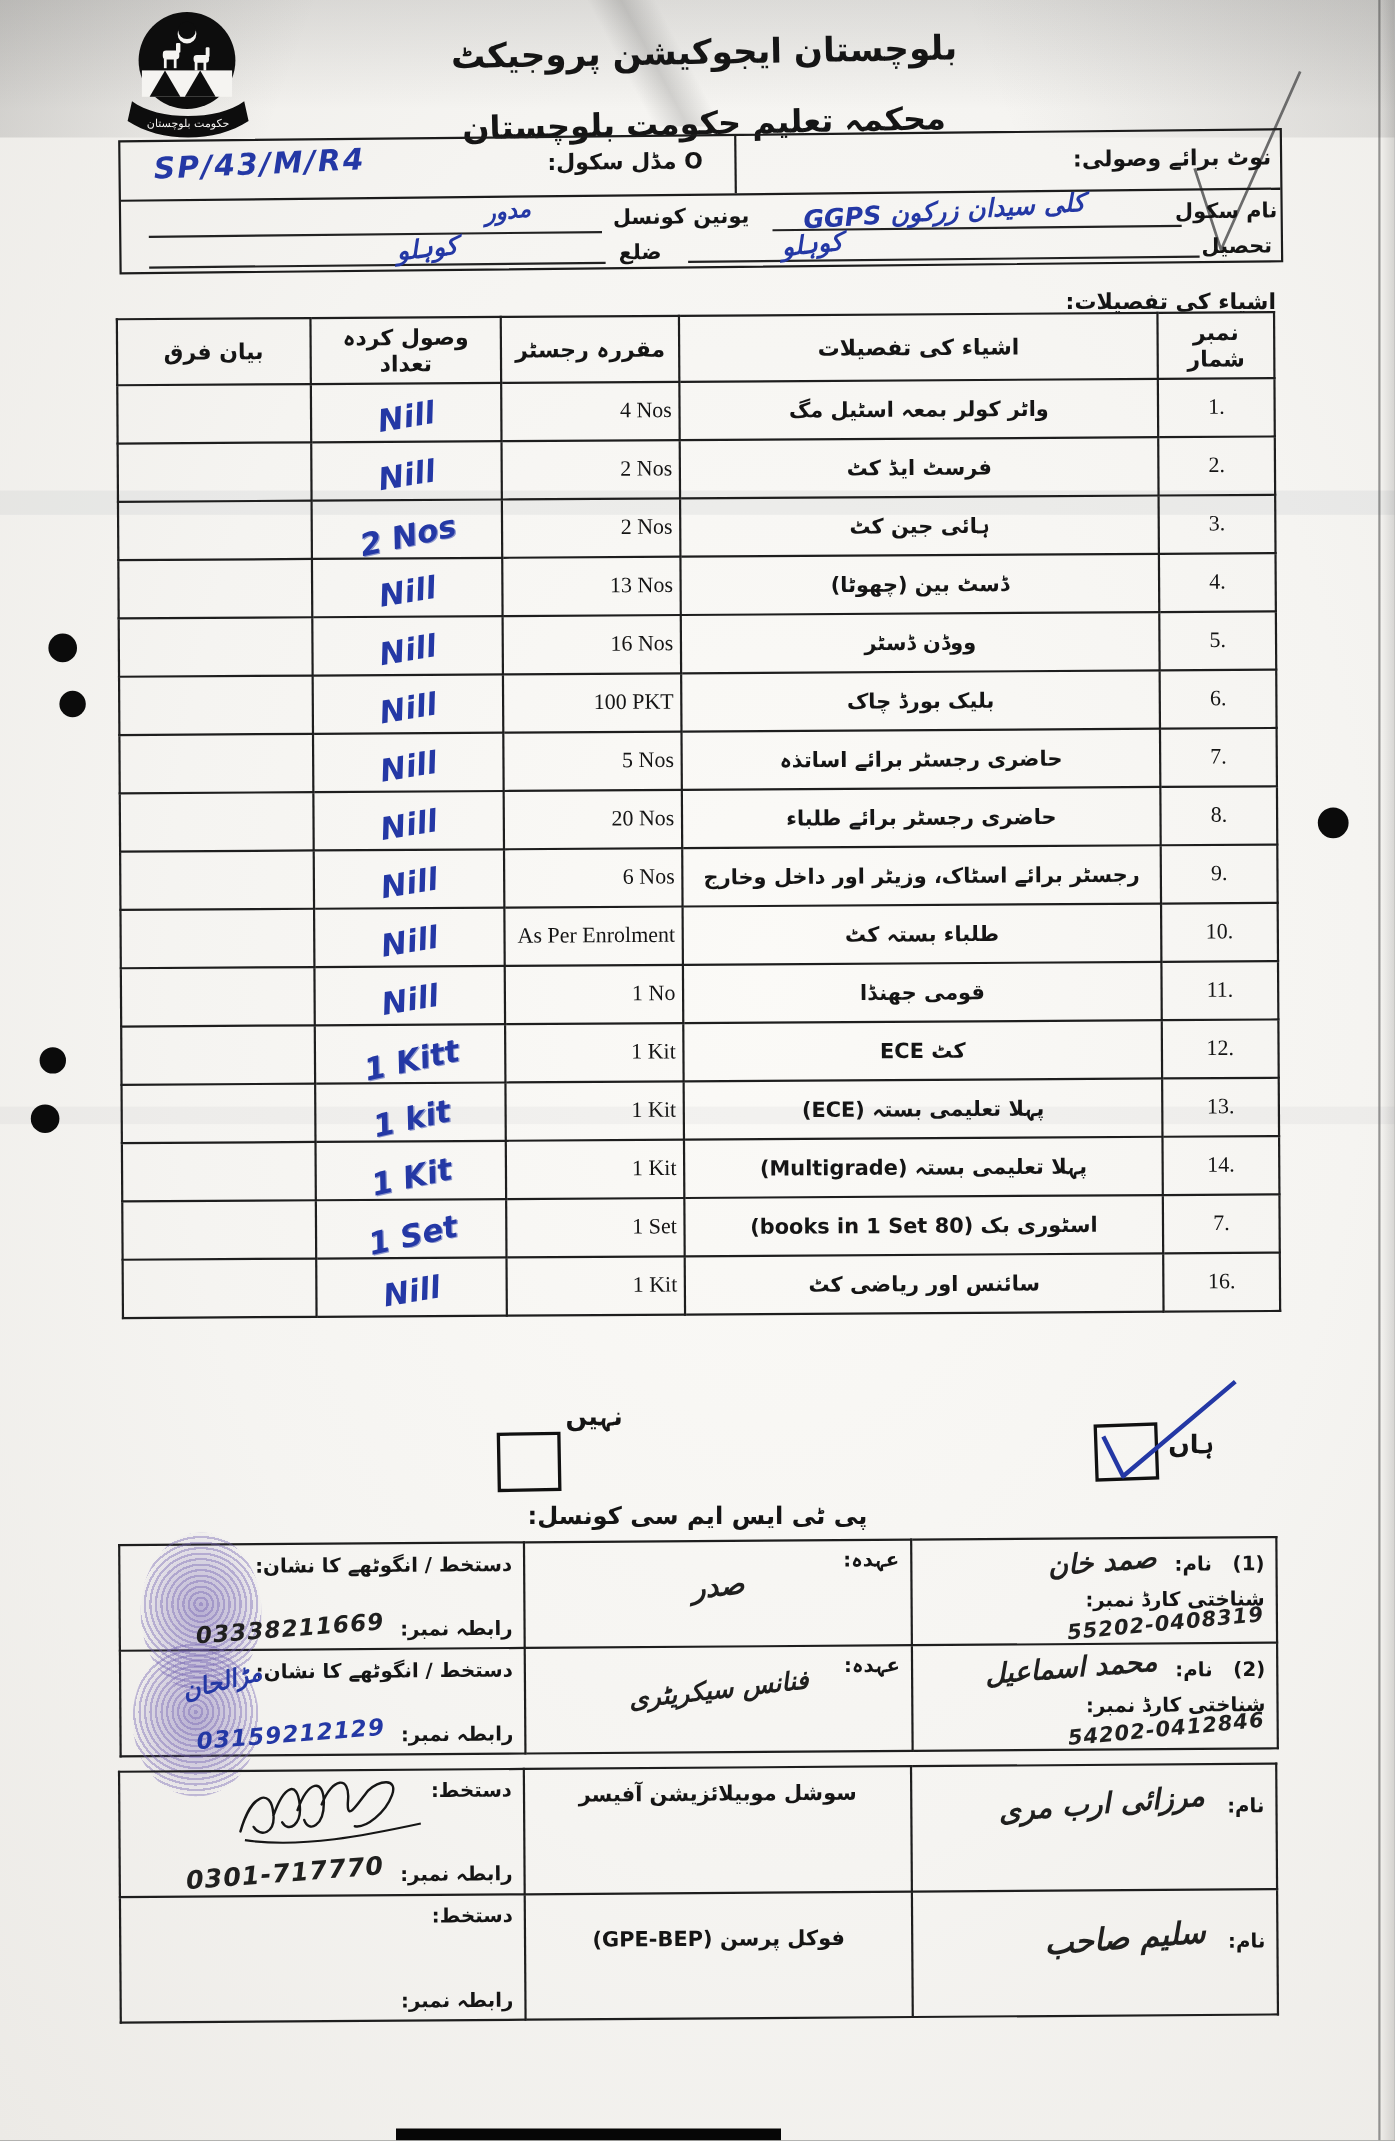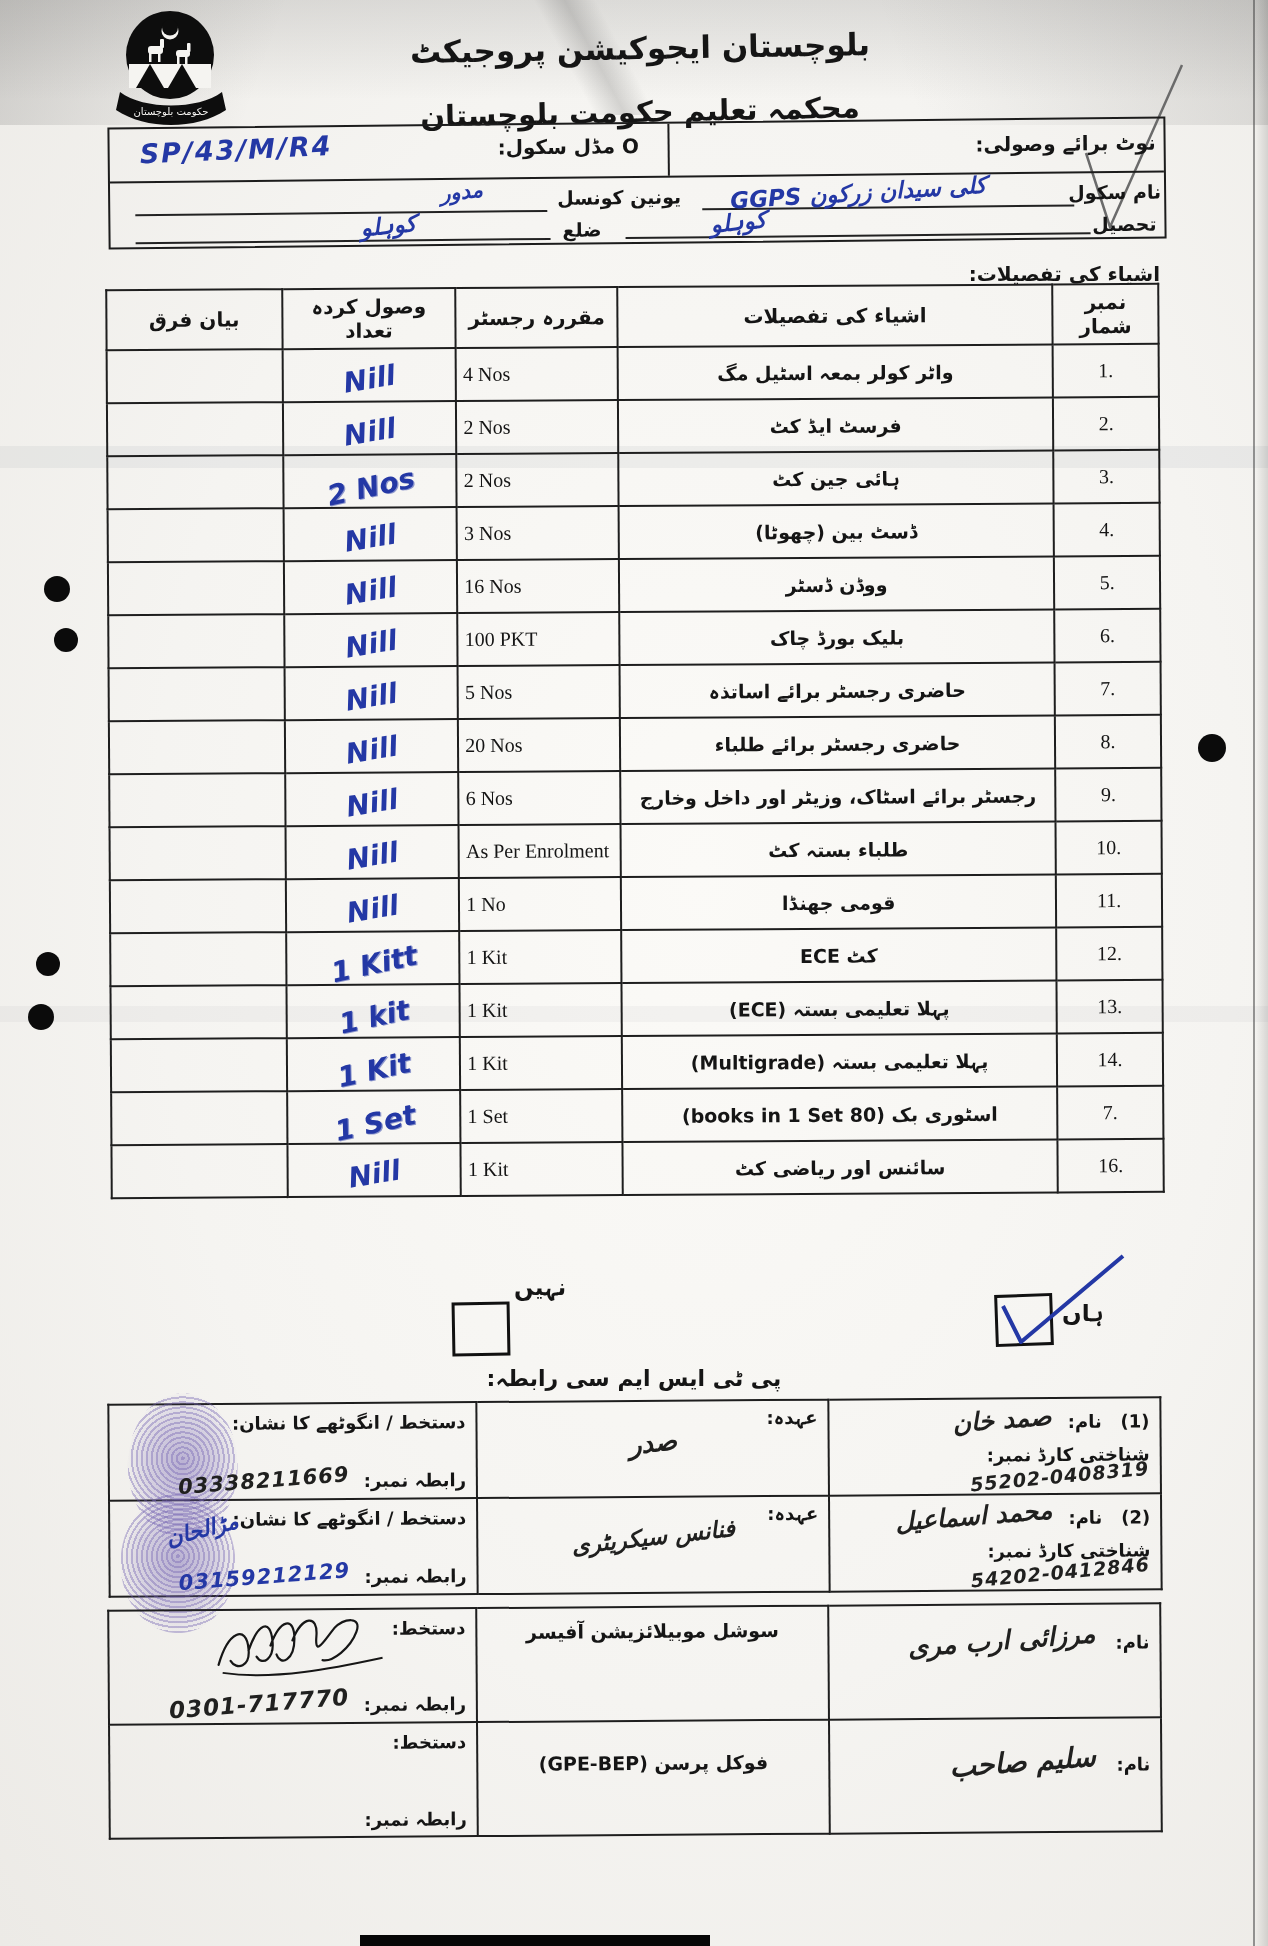--- a/index.html
+++ b/index.html
@@ -49,21 +49,21 @@
   
   .items-heading{position:absolute;right:108px;top:262px;font-size:20px;font-weight:bold;}
   
   .items-table{position:absolute;left:108px;top:286px;width:1054px;border-collapse:collapse;
     transform:rotate(-0.35deg);}
   .items-table th,.items-table td{border:2px solid #1e1e1e;padding:0 6px;}
   .items-table th{height:58px;font-size:20px;font-weight:bold;}
   .items-table td{height:51px;}
   .c-serial{text-align:center;font-family:"Liberation Serif",serif;font-size:20px;}
   .c-item{text-align:center;font-size:19px;font-weight:bold;}
-  .c-fixed{text-align:left;font-family:"Liberation Serif",serif;font-size:20px;}
+  .c-fixed{text-align:right;font-family:"Liberation Serif",serif;font-size:20px;}
   .c-received{text-align:center;overflow:visible;}
   .hw-entry{font-size:28px;transform:rotate(-9deg) translateY(4px);color:#2438a5;}
   .hw-alt{transform:rotate(-12deg) translateY(6px);text-shadow:1px 1px 0 rgba(36,56,165,.5);}
   
   .confirm-line{position:absolute;right:100px;top:1238px;width:900px;text-align:right;
     font-size:20px;font-weight:bold;direction:rtl;}
   .confirm-line .dot{display:inline-block;width:22px;height:22px;background:#0b0b0b;border-radius:50%;
     vertical-align:middle;margin-left:6px;}
   .yes-label{position:absolute;left:1062px;top:1300px;font-size:23px;font-weight:bold;}
   .yes-box{position:absolute;left:995px;top:1294px;width:52px;height:46px;border:3px solid #111;transform:rotate(-2deg);}
@@ -207,21 +207,21 @@
         <tr>
           <td class="c-diff"></td>
           <td class="c-received"><span class="hw hw-entry hw-alt">2 Nos</span></td>
           <td class="c-fixed">2 Nos</td>
           <td class="c-item ur">ہائی جین کٹ</td>
           <td class="c-serial ur">3.</td>
         </tr>
         <tr>
           <td class="c-diff"></td>
           <td class="c-received"><span class="hw hw-entry">Nill</span></td>
-          <td class="c-fixed">3 Nos</td>
+          <td class="c-fixed">13 Nos</td>
           <td class="c-item ur">ڈسٹ بین (چھوٹا)</td>
           <td class="c-serial ur">4.</td>
         </tr>
         <tr>
           <td class="c-diff"></td>
           <td class="c-received"><span class="hw hw-entry">Nill</span></td>
           <td class="c-fixed">16 Nos</td>
           <td class="c-item ur">ووڈن ڈسٹر</td>
           <td class="c-serial ur">5.</td>
         </tr>
@@ -306,21 +306,21 @@
   </table>
 
   <div class="yes-label ur">ہاں</div>
   <div class="yes-box"></div>
   <svg class="yes-check" width="150" height="105" viewBox="0 0 150 105">
     <path d="M18,58 L36,94 L138,8" stroke="#2438a5" stroke-width="4" fill="none" stroke-linejoin="round"></path>
   </svg>
   <div class="no-label ur">نہیں</div>
   <div class="no-box"></div>
 
-  <div class="ptsmc-heading ur">پی ٹی ایس ایم سی رابطہ:</div>
+  <div class="ptsmc-heading ur">پی ٹی ایس ایم سی کونسل:</div>
   <table class="sig-table members-table">
     <colgroup>
         <col class="col-sign">
         <col class="col-desig">
         <col class="col-name">
       </colgroup>
     <tbody>
         <tr>
       <td class="sign-cell">
         <span class="cell-label ur">دستخط / انگوٹھے کا نشان:</span>

